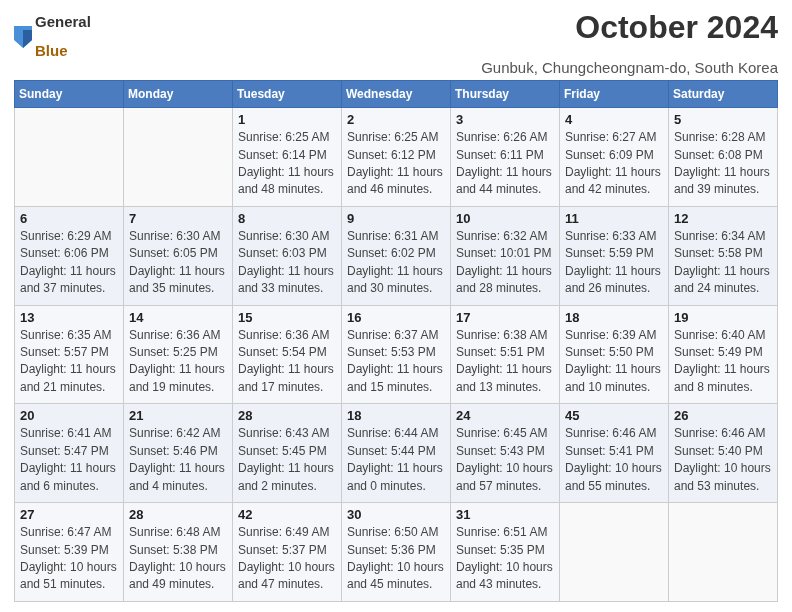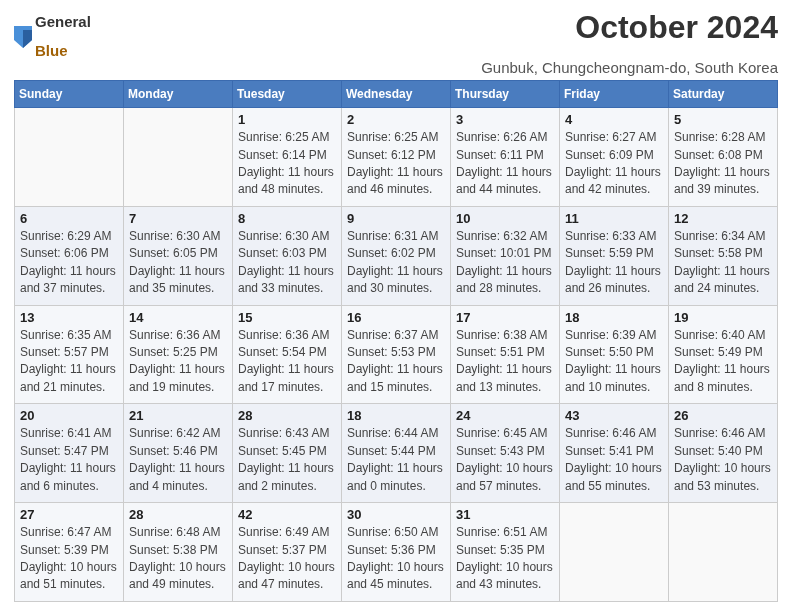--- a/index.html
+++ b/index.html
@@ -291,21 +291,21 @@
 Sunset: 5:44 PM
 Daylight: 11 hours and 0 minutes.</div>
           </td>
           <td>
             <span class="day-number">24</span>
             <div class="day-info">Sunrise: 6:45 AM
 Sunset: 5:43 PM
 Daylight: 10 hours and 57 minutes.</div>
           </td>
           <td>
-            <span class="day-number">43</span>
+            <span class="day-number">45</span>
             <div class="day-info">Sunrise: 6:46 AM
 Sunset: 5:41 PM
 Daylight: 10 hours and 55 minutes.</div>
           </td>
           <td>
             <span class="day-number">26</span>
             <div class="day-info">Sunrise: 6:46 AM
 Sunset: 5:40 PM
 Daylight: 10 hours and 53 minutes.</div>
           </td>

